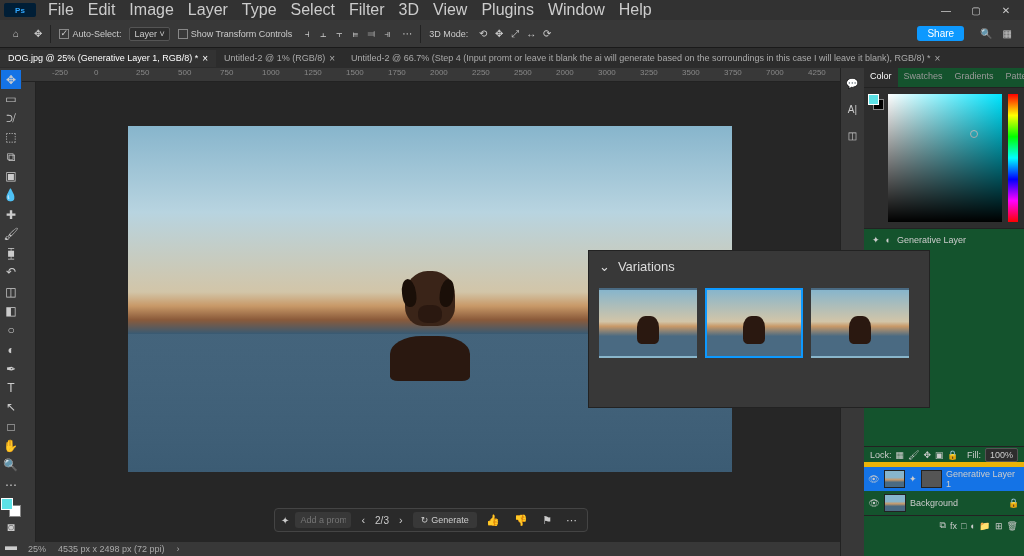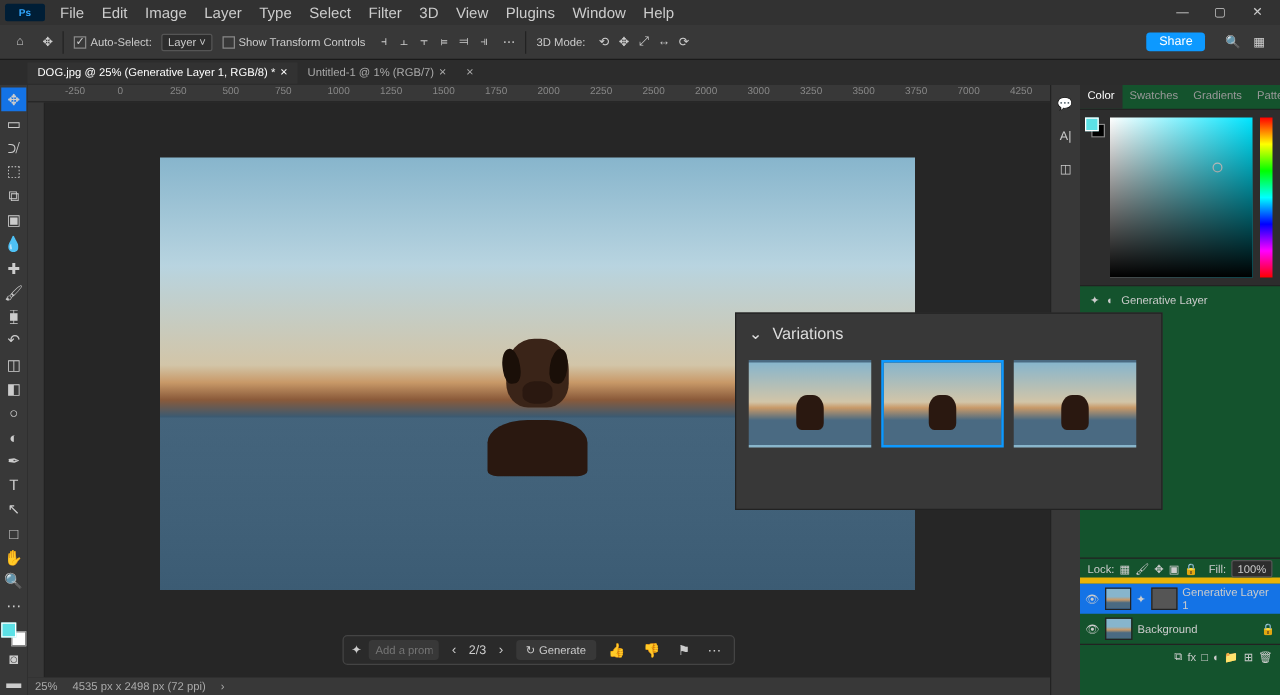--- a/index.html
+++ b/index.html
@@ -1,32 +1,32 @@
 <!DOCTYPE html>
 <html><head>
 <meta charset="utf-8">
 <style>
 *{margin:0;padding:0;box-sizing:border-box;font-family:'Segoe UI',Arial,sans-serif;user-select:none}
 body{width:1024px;height:556px;background:#323232;overflow:hidden;color:#ccc;font-size:10px;position:relative}
 .titlebar{height:20px;background:#323232;display:flex;align-items:center;padding:0 4px}
 .ps-icon{width:32px;height:14px;background:#001e36;color:#31a8ff;display:flex;align-items:center;justify-content:center;font-size:8px;font-weight:bold;border-radius:2px;margin-right:6px}
 .menubar{display:flex;gap:2px}
-.menubar span{padding:2px 6px;font-size:12px;cursor:pointer}
+.menubar span{padding:2px 6px;font-size:16px;cursor:pointer}
 .winctrls{margin-left:auto;display:flex;gap:2px}
 .winctrls div{width:28px;height:18px;display:flex;align-items:center;justify-content:center;cursor:pointer;font-size:10px}
 .optbar{height:28px;background:#383838;border-bottom:1px solid #1a1a1a;display:flex;align-items:center;padding:0 6px;gap:8px}
 .homeicon{width:20px;height:20px;display:flex;align-items:center;justify-content:center;cursor:pointer}
 .optdd{background:#2d2d2d;border:1px solid #555;padding:1px 4px;font-size:9px;border-radius:2px;cursor:pointer}
 .chk{width:10px;height:10px;border:1px solid #888;display:inline-block;margin-right:3px;position:relative}
 .chk.on::after{content:"✓";position:absolute;top:-2px;left:0;font-size:9px}
 .optlbl{font-size:9px;display:flex;align-items:center}
 .divv{width:1px;height:18px;background:#222}
 .share{background:#0d99ff;color:#fff;padding:2px 10px;border-radius:3px;font-size:10px;margin-left:auto;cursor:pointer}
 .topright{display:flex;gap:10px;margin-left:8px;margin-right:6px}
-.tabbar{height:20px;background:#2c2c2c;display:flex;align-items:center;padding-left:22px}
+.tabbar{height:20px;background:#2c2c2c;display:flex;align-items:center;}
 .tab{padding:3px 8px;font-size:9px;color:#aaa;display:flex;align-items:center;gap:4px;cursor:pointer}
 .tab.act{background:#323232;color:#fff}
 .tabx{font-size:10px}
 .body{display:flex;height:488px}
 .toolbar{width:22px;background:#383838;display:flex;flex-direction:column;align-items:center;padding-top:2px;gap:0}
 .tool{width:20px;height:20px;display:flex;align-items:center;justify-content:center;cursor:pointer;font-size:12px;color:#ccc;position:relative}
 .tool.act{background:#1473e6}
 .swatches{margin-top:4px;position:relative;width:20px;height:20px}
 .sw1{position:absolute;width:12px;height:12px;background:#5ce1e6;border:1px solid #fff;top:0;left:0}
 .sw2{position:absolute;width:12px;height:12px;background:#fff;border:1px solid #888;bottom:0;right:0}
@@ -144,24 +144,25 @@
     <span>▦</span>
   </div>
 </div>
 
 <div class="tabbar">
   <div class="tab act">
       <span>DOG.jpg @ 25% (Generative Layer 1, RGB/8) *</span>
       <span class="tabx">×</span>
     </div>
   <div class="tab">
-      <span>Untitled-1 @ 1% (RGB/7)</span>
+      <span>Untitled-2 @ 1% (RGB/8)</span>
       <span class="tabx">×</span>
     </div>
   <div class="tab">
+      <span>Untitled-2 @ 66.7% (Step 4 (Input promt or leave it blank the ai will generate based on the sorroundings in this case I will leave it blank), RGB/8) *</span>
       <span class="tabx">×</span>
     </div>
 </div>
 
 <div class="body">
   <div class="toolbar">
     <div class="tool act">✥</div>
     <div class="tool">▭</div>
     <div class="tool">⟉</div>
     <div class="tool">⬚</div>

